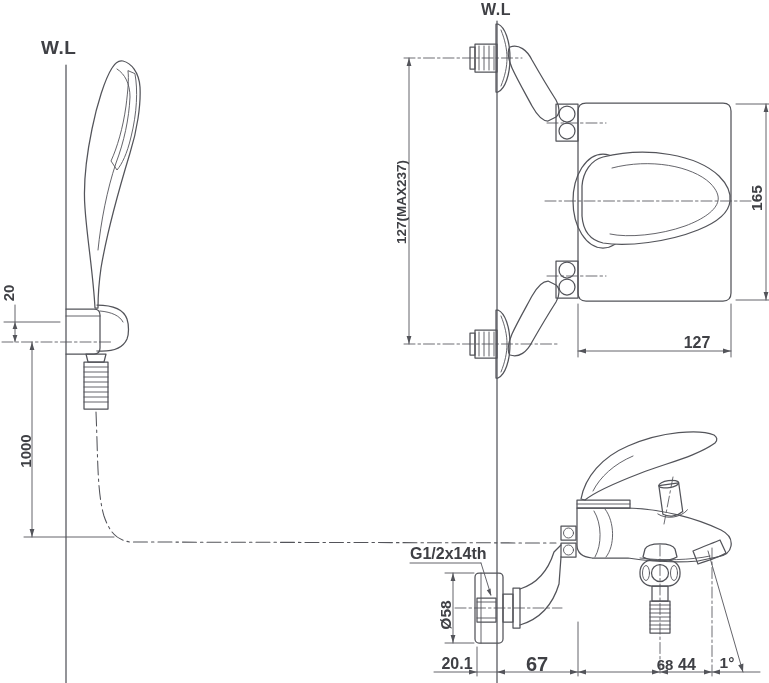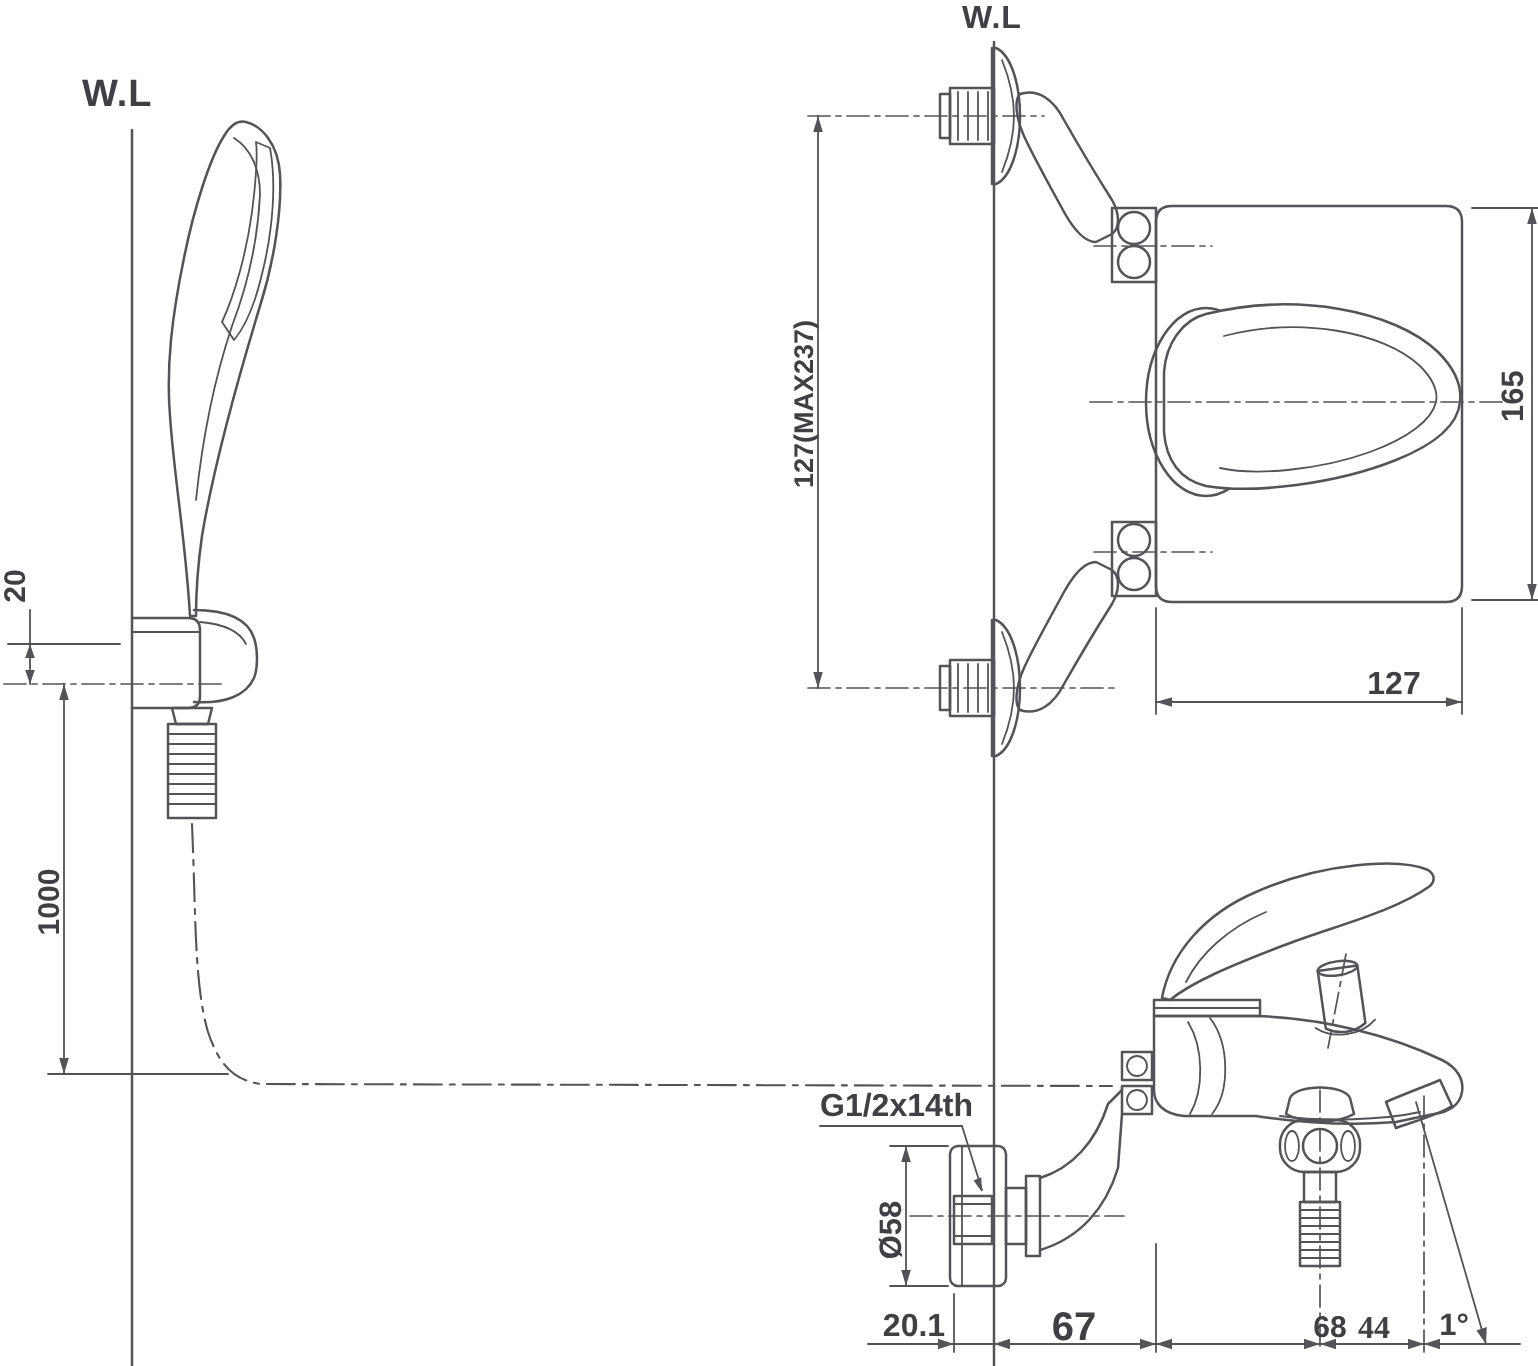--- a/index.html
+++ b/index.html
@@ -205,16 +205,16 @@
 <div class="lbl rot" style="left:8px;top:293px;font-size:15px;">20</div>
 <div class="lbl rot" style="left:25px;top:451px;font-size:15px;">1000</div>
 <div class="lbl rot" style="left:402px;top:202px;font-size:13.5px;">127(MAX237)</div>
 <div class="lbl rot" style="left:757px;top:198px;font-size:15.5px;">165</div>
 <div class="lbl ctr" style="left:655px;top:343px;font-size:16px;margin-left:42px;">127</div>
 <div class="lbl" style="left:410px;top:546px;font-size:16px;">G1/2x14th</div>
 <div class="lbl rot" style="left:446px;top:615px;font-size:15.5px;">Ø58</div>
 <div class="lbl ctr" style="left:457px;top:664px;font-size:16px;">20.1</div>
 <div class="lbl ctr" style="left:537px;top:664px;font-size:20px;">67</div>
 <div class="lbl ctr" style="left:621px;top:664px;font-size:15px;margin-left:44px;">68</div>
-<div class="lbl ctr" style="left:687px;top:665px;font-size:16px;font-family:Liberation Serif, serif;">44</div>
+<div class="lbl ctr" style="left:687px;top:665px;font-size:16px;">44</div>
 <div class="lbl ctr" style="left:727px;top:663px;font-size:15.5px;">1°</div>
 
 </div>
 
 </body></html>

